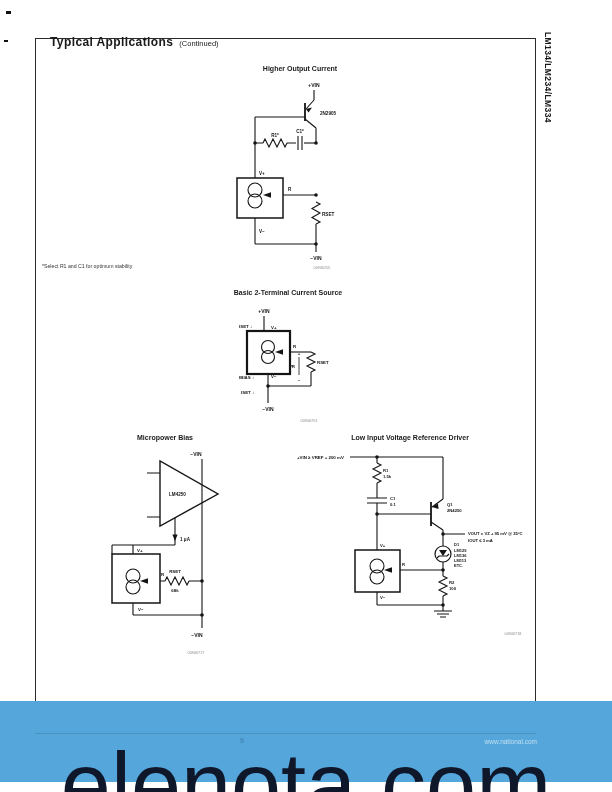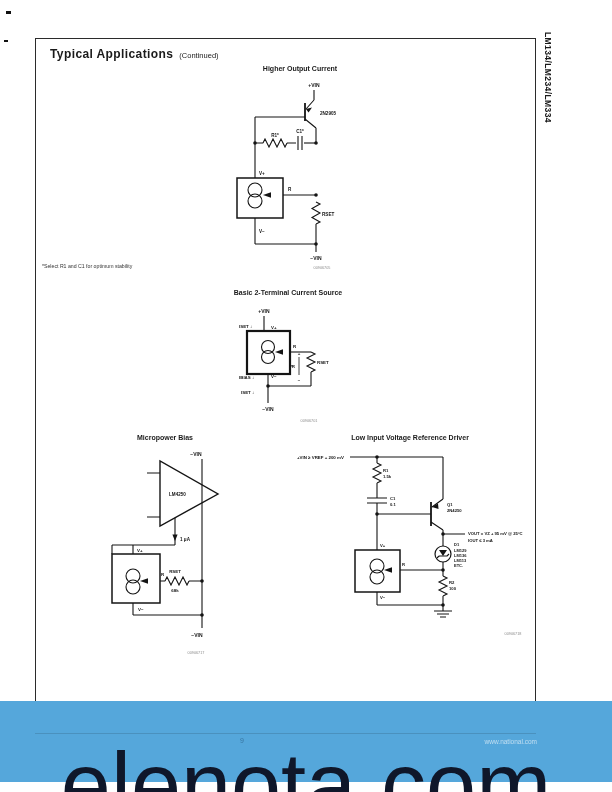--- a/index.html
+++ b/index.html
@@ -2,21 +2,21 @@
 <html><head>
 <meta charset="utf-8">
 <style>
   html,body{margin:0;padding:0;}
   body{width:612px;height:792px;background:#ffffff;position:relative;overflow:hidden;
        font-family:"Liberation Sans",sans-serif;color:#1a1a1a;}
   #sheet{position:absolute;inset:0;background:#ffffff;}
   .frame{position:absolute;left:35px;top:38px;width:501px;height:695px;
          border:1px solid #2b2b2b;box-sizing:border-box;}
   .mark{position:absolute;background:#111;}
-  .hdr{position:absolute;left:50px;top:44px;white-space:nowrap;text-align:center;}
+  .hdr{position:absolute;left:50px;top:32px;white-space:nowrap;text-align:center;}
   .hdr .t{font-size:12px;font-weight:bold;letter-spacing:.4px;}
   .hdr .c{font-size:7.5px;margin-left:6px;}
   .sidebar{position:absolute;left:543px;top:32px;writing-mode:vertical-rl;
            font-size:8.5px;font-weight:bold;letter-spacing:.4px;}
   .figtitle{position:absolute;font-size:7px;font-weight:bold;text-align:center;white-space:nowrap;}
   .footnote{position:absolute;left:42px;top:263px;font-size:5.2px;color:#333;}
   svg{position:absolute;overflow:visible;}
   svg text{font-family:"Liberation Sans",sans-serif;font-weight:bold;fill:#141414;}
   .code{fill:#8f8f8f;font-weight:normal;}
   .wm{position:absolute;left:0;top:701px;width:612px;height:81px;z-index:5;}

